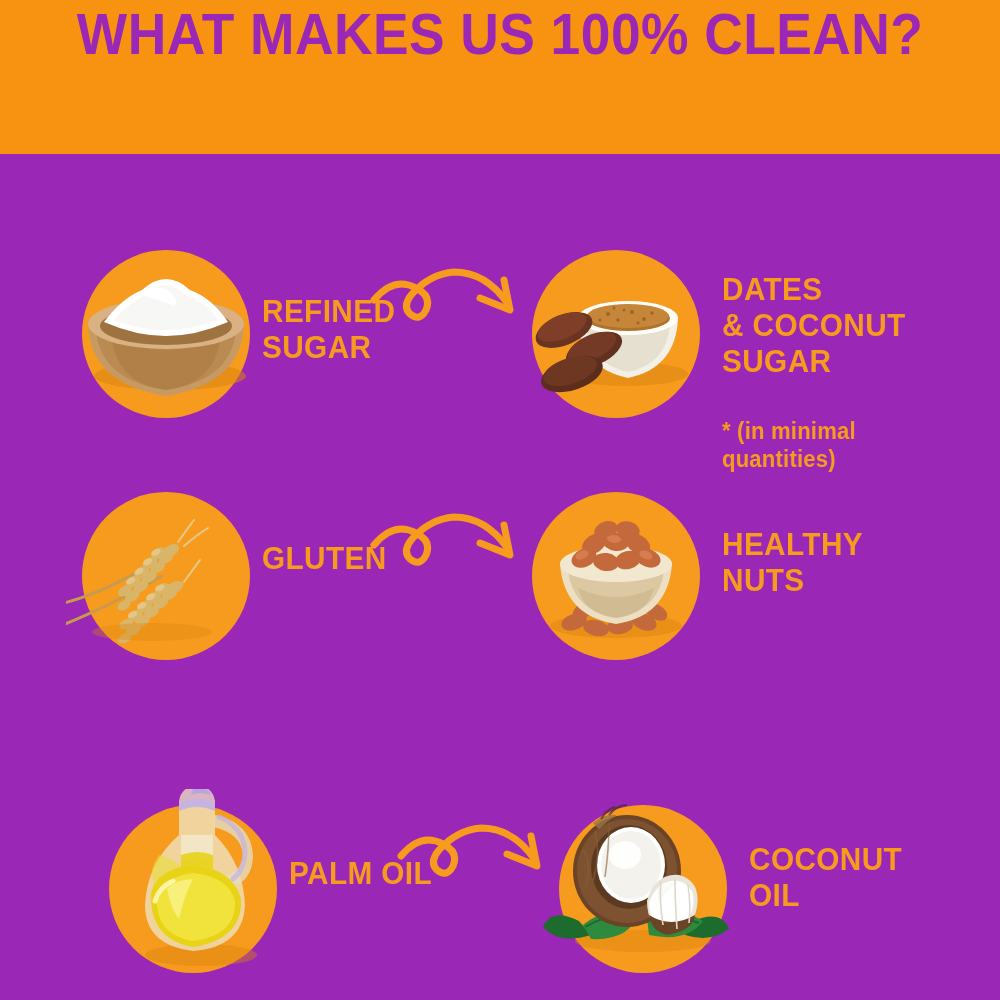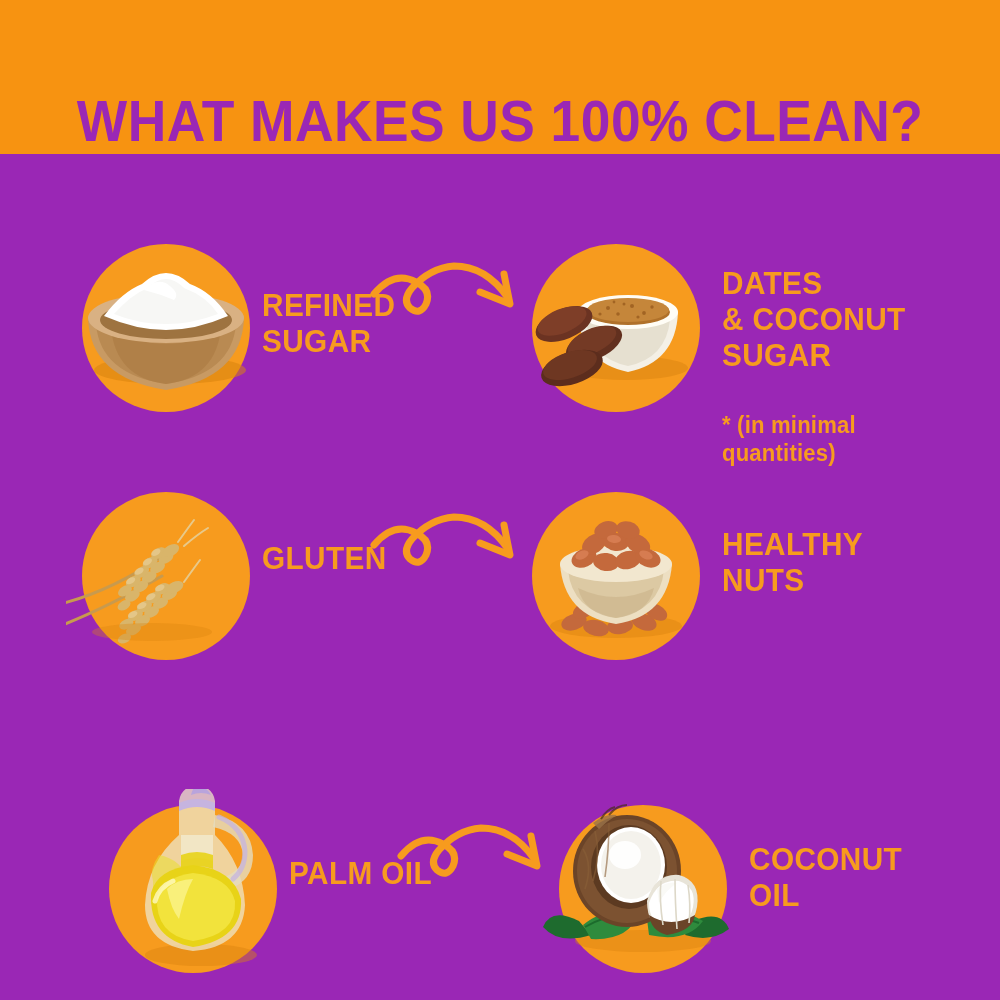--- a/index.html
+++ b/index.html
@@ -9,40 +9,40 @@
     font-family: "Liberation Sans", sans-serif;
     background: #9A27B5;
     overflow: hidden;
     position: relative;
   }
 
   
   .header {
     position:absolute; left:0; top:0; width:1000px; height:154px;
     background:#F79311;
-    display:flex; align-items:flex-end; justify-content:center;
+    display:flex; align-items:flex-start; justify-content:center;
   }
   .header-title {
     color:#9A27B5;
     font-size:58px;
     font-weight:bold;
     letter-spacing:0.5px;
     transform: scaleX(0.92);
     white-space:nowrap;
     text-align:center;
   }
 
   
   .board {
     position:absolute; left:0; top:170px; width:1000px; height:830px;
     background:#9A27B5;
   }
 
   .row { position:absolute; left:0; width:1000px; }
-  .row-1 { top:54px;  height:280px; }
+  .row-1 { top:60px;  height:280px; }
   .row-2 { top:309px; height:230px; }
   .row-3 { top:620px; height:230px;margin-left:27px; }
 
   
   .badge {
     position:absolute;
     width:168px; height:168px;
     border-radius:50%;
     background:#F79B1E;
   }

